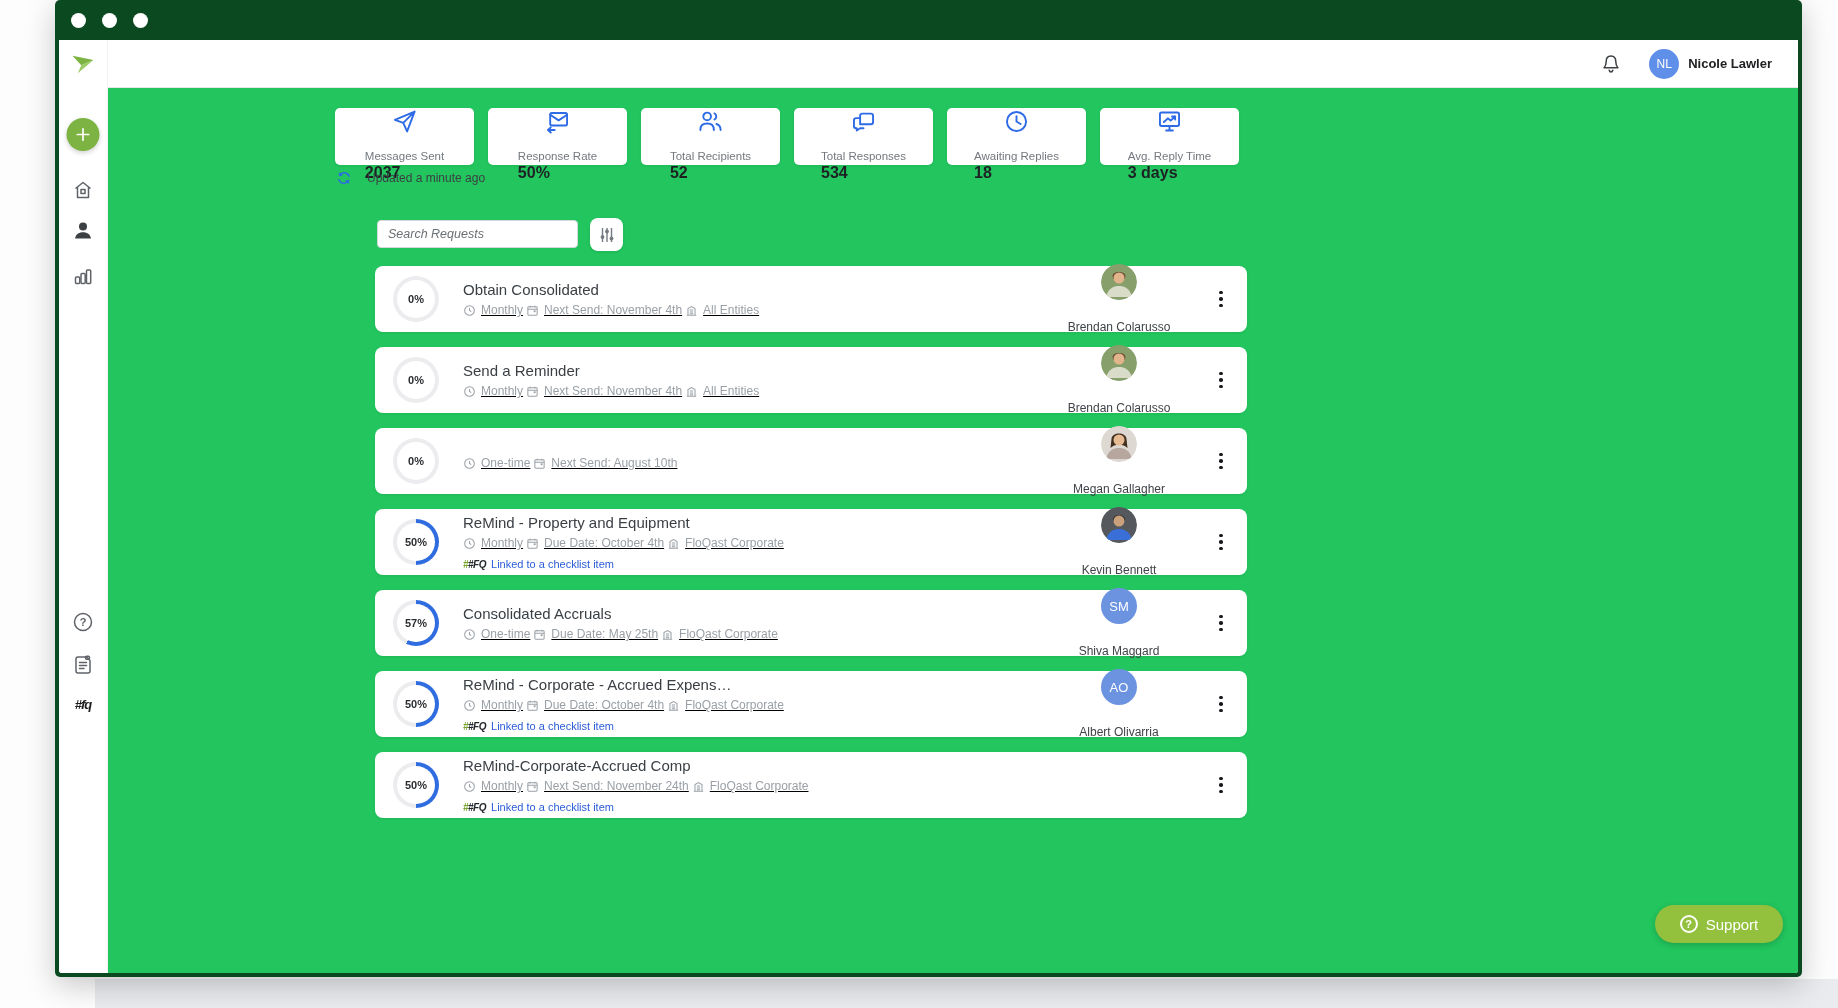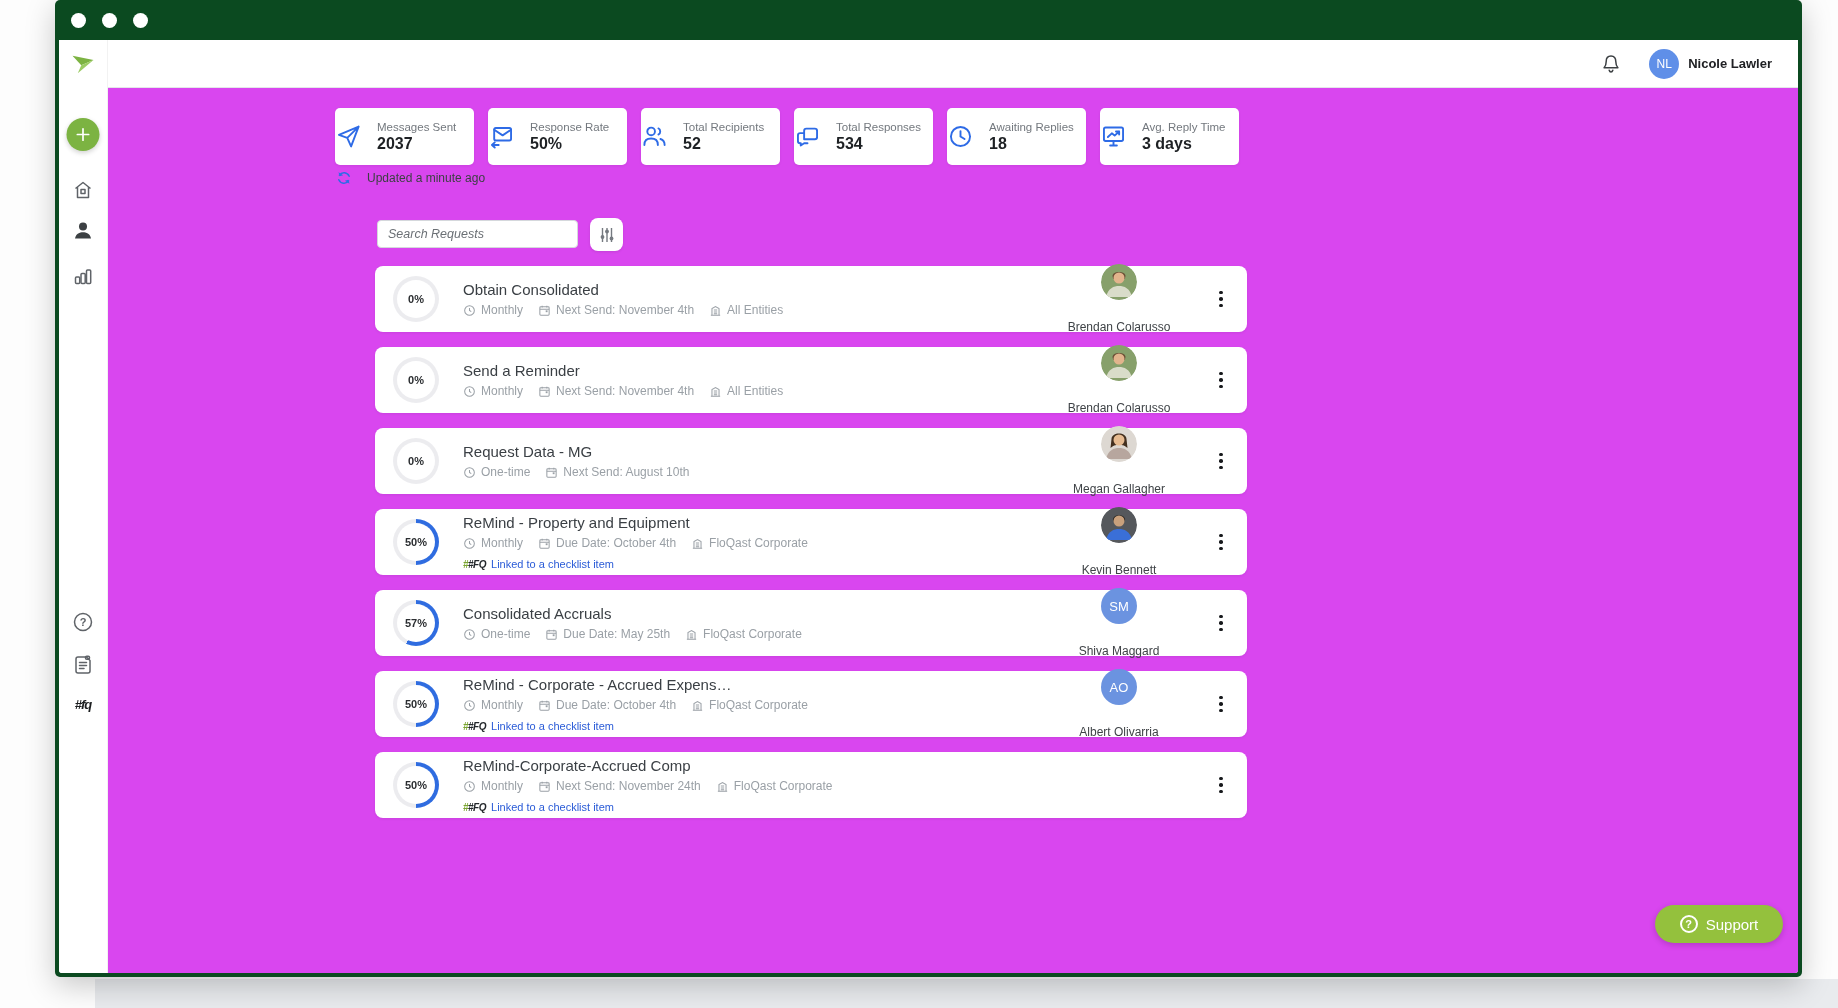--- a/index.html
+++ b/index.html
@@ -17,53 +17,53 @@
   .sb-item{position:absolute;left:50%;transform:translateX(-50%);display:flex;align-items:center;justify-content:center;cursor:pointer;background:none;border:none;padding:0;}
   .sb-logo{top:10px;width:28px;height:28px;}
   .sb-plus{top:78px;width:33px;height:33px;border-radius:50%;background:#7cb342;color:#fff;box-shadow:0 2px 5px rgba(0,0,0,.18);}
   .sb-plus svg{width:17px;height:17px;}
   .sb-home{top:138px;}.sb-person{top:179px;}.sb-chart{top:224px;}
   .sb-help{top:570px;}.sb-scroll{top:613px;}.sb-fq{top:657px;}
   .sb-icon{width:24px;height:24px;}
   .fq-text{font-style:italic;font-weight:bold;font-size:13px;color:#1c1e20;letter-spacing:-1px;}
 
   
-  .main{flex:1;display:flex;flex-direction:column;background:#d946ef;min-width:0;justify-content:center;}
+  .main{flex:1;display:flex;flex-direction:column;background:#22c55e;min-width:0;justify-content:center;}
   .topbar{height:47px;background:#fff;border-bottom:1px solid #e4e6e9;display:flex;align-items:center;justify-content:flex-end;padding-right:26px;flex:0 0 47px;}
   .bell-btn{background:none;border:none;padding:0;cursor:pointer;width:24px;height:24px;margin-right:26px;}
   .user-chip{display:flex;align-items:center;gap:9px;cursor:pointer;}
   .user-avatar{width:30px;height:30px;border-radius:50%;background:#5f8fe8;color:#fff;font-size:12px;display:flex;align-items:center;justify-content:center;}
   .user-name{font-size:13px;font-weight:bold;color:#202124;}
 
   
   .content{position:relative;flex:1;overflow:hidden;}
 
   .stats-row{position:absolute;left:227px;top:20px;display:flex;gap:14px;}
-  .stat-card{width:139px;height:57px;background:#fff;border-radius:5px;box-shadow:0 1px 3px rgba(0,0,0,.07);display:flex;align-items:center;gap:15px;box-sizing:border-box;}
+  .stat-card{width:139px;height:57px;background:#fff;border-radius:5px;box-shadow:0 1px 3px rgba(0,0,0,.07);display:flex;align-items:center;gap:15px;box-sizing:border-box;flex-direction:column;}
   .stat-icon{width:27px;height:27px;flex:0 0 27px;}
   .stat-label{font-size:11.5px;color:#73787e;white-space:nowrap;margin-bottom:2px;}
   .stat-value{font-size:16px;font-weight:bold;color:#1e2124;}
 
   .updated-row{position:absolute;left:228px;top:82px;display:flex;align-items:center;gap:15px;}
   .updated-row svg{width:16px;height:16px;}
   .updated-text{font-size:12px;color:#3c4043;}
 
   .search-row{position:absolute;left:269px;top:132px;display:flex;align-items:flex-start;gap:12px;}
   .search-input{width:201px;height:28px;box-sizing:border-box;border:1px solid #d5d8dc;border-radius:4px;background:#fff;padding:0 10px;font-size:12.5px;font-style:italic;color:#444;font-family:"Liberation Sans",sans-serif;}
   .search-input::placeholder{color:#6b7075;font-style:italic;}
   .filter-btn{width:33px;height:33px;margin-top:-2px;border:none;border-radius:8px;background:#fff;box-shadow:0 1px 3px rgba(0,0,0,.1);cursor:pointer;display:flex;align-items:center;justify-content:center;}
 
   .req-list{position:absolute;left:267px;top:178px;width:872px;display:flex;flex-direction:column;gap:15px;}
   .req-card{height:66px;background:#fff;border-radius:8px;box-shadow:0 1px 3px rgba(0,0,0,.07);display:flex;align-items:center;padding:0 8px 0 18px;box-sizing:border-box;cursor:pointer;}
   .ring{width:46px;height:46px;border-radius:50%;background:#ececef;display:flex;align-items:center;justify-content:center;flex:0 0 46px;}
   .ring-inner{width:38px;height:38px;border-radius:50%;background:#fff;display:flex;align-items:center;justify-content:center;}
   .ring-label{font-size:11px;font-weight:bold;color:#2b2e31;}
   .req-info{flex:1;min-width:0;margin-left:24px;display:flex;flex-direction:column;justify-content:center;}
   .req-title{font-size:15px;color:#3a3f44;line-height:1.25;white-space:nowrap;overflow:hidden;text-overflow:ellipsis;}
-  .req-meta{display:flex;align-items:center;gap:15px;margin-top:4px;}
+  .req-meta{display:flex;align-items:center;gap:3px;margin-top:4px;text-decoration:underline;}
   .meta-item{display:flex;align-items:center;gap:5px;font-size:12px;color:#9aa0a6;white-space:nowrap;}
   .meta-item svg{width:13px;height:13px;flex:0 0 13px;}
   .req-linked{display:flex;align-items:center;gap:5px;margin-top:8px;}
   .linked-badge{font-style:italic;font-weight:bold;font-size:10px;letter-spacing:-0.5px;color:#23272b;}
   .linked-badge .hash{color:#7aa52f;}
   .linked-text{font-size:11px;color:#2a5bd7;}
   .req-owner{width:168px;flex:0 0 168px;display:flex;flex-direction:column;align-items:center;}
   .avatar-photo{width:36px;height:36px;border-radius:50%;overflow:hidden;display:block;}
   .avatar-photo svg{display:block;width:36px;height:36px;}
   .ava-brendan{--bg:#87a06b;--skin:#e2b48c;--shirt:#d9dcc9;--hair:#6b4f35;}
@@ -355,21 +355,20 @@
                 </button>
             </div>
 
             <div class="req-card">
               <div class="ring" style="background: conic-gradient(rgb(47, 108, 224) 0%, rgb(236, 236, 239) 0%, rgb(236, 236, 239) 100%);">
                   <div class="ring-inner">
                     <span class="ring-label">0%</span>
                   </div>
                 </div>
               <div class="req-info">
-                <div class="req-title">Request Data - MG</div>
                 <div class="req-meta">
                   <span class="meta-item">
                       <svg viewBox="0 0 14 14" fill="none" stroke="#9aa0a6" stroke-width="1.1">
                         <circle cx="7" cy="7" r="5.2"></circle>
                         <path d="M7 4.4 V7 L8.9 8.2"></path>
                       </svg>
                       <span>One-time</span>
                     </span>
                   <span class="meta-item">
                       <svg viewBox="0 0 14 14" fill="none" stroke="#9aa0a6" stroke-width="1.1">

